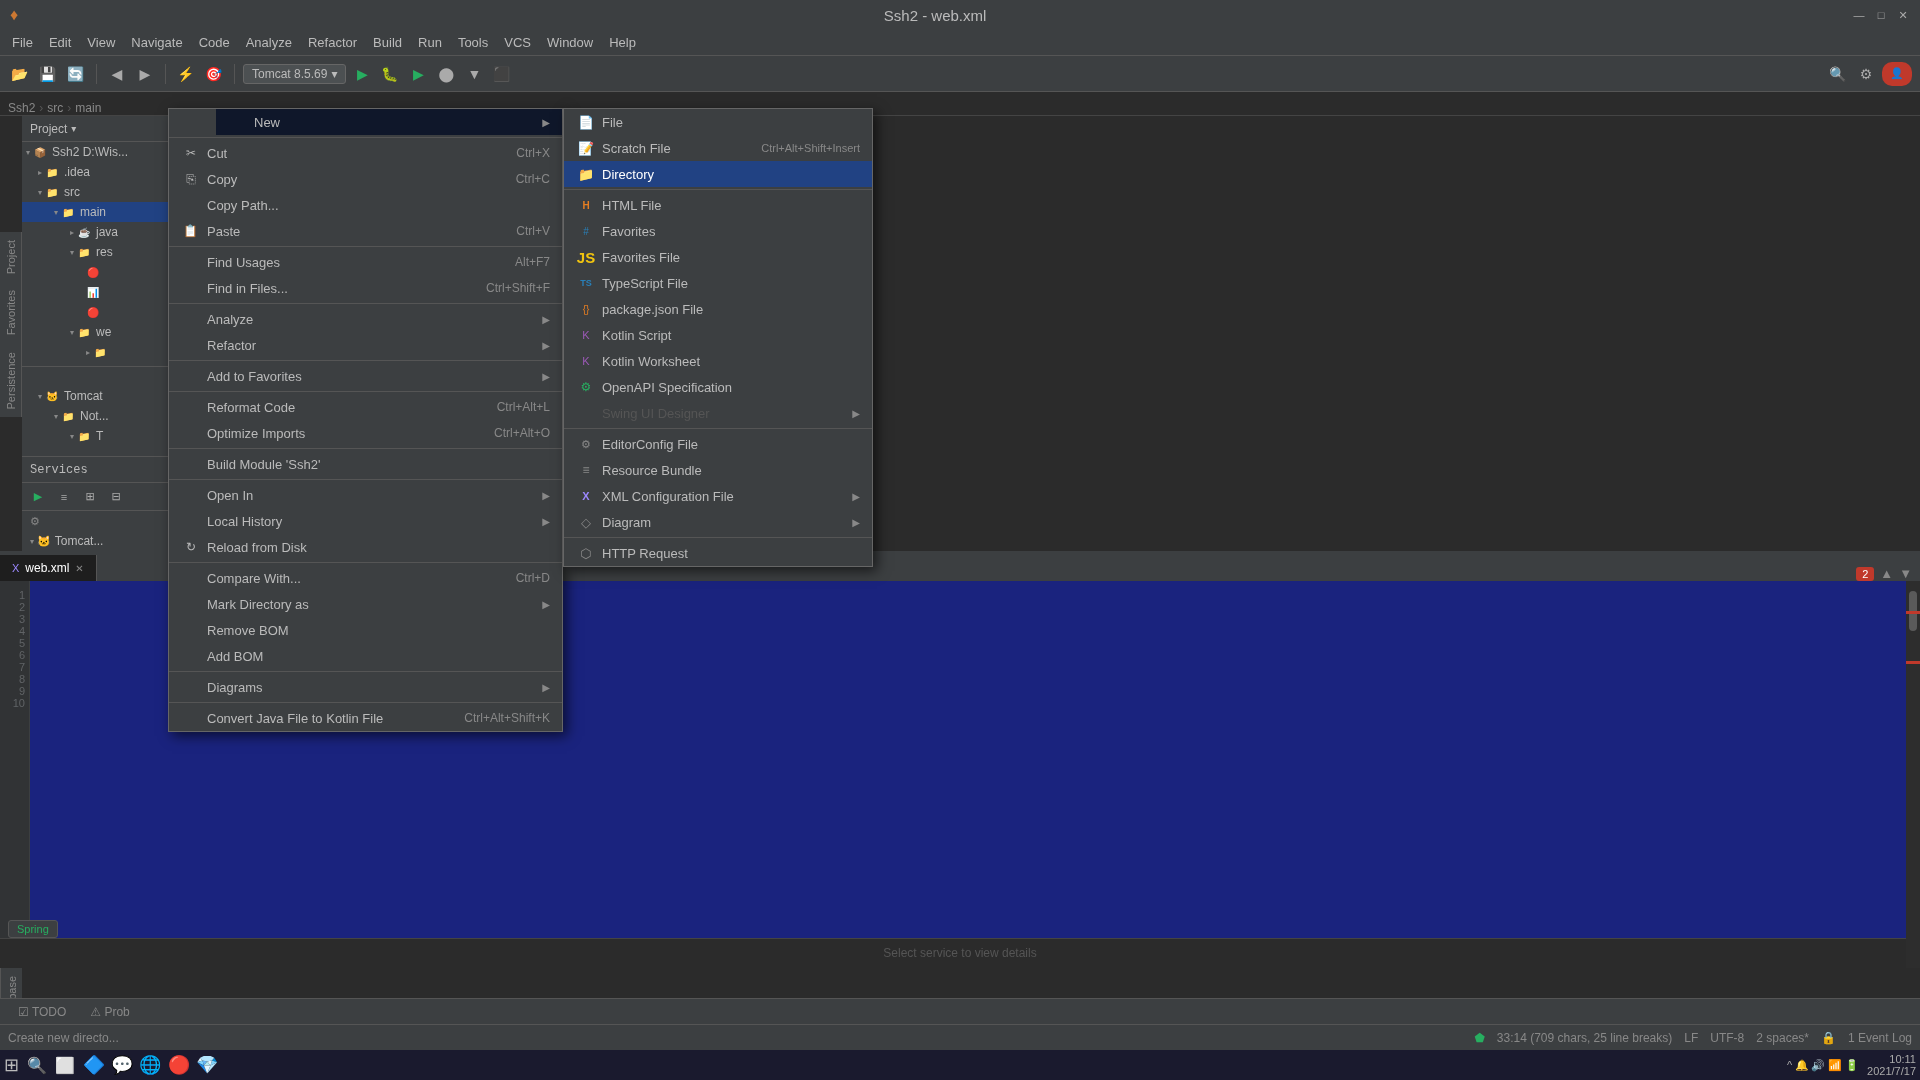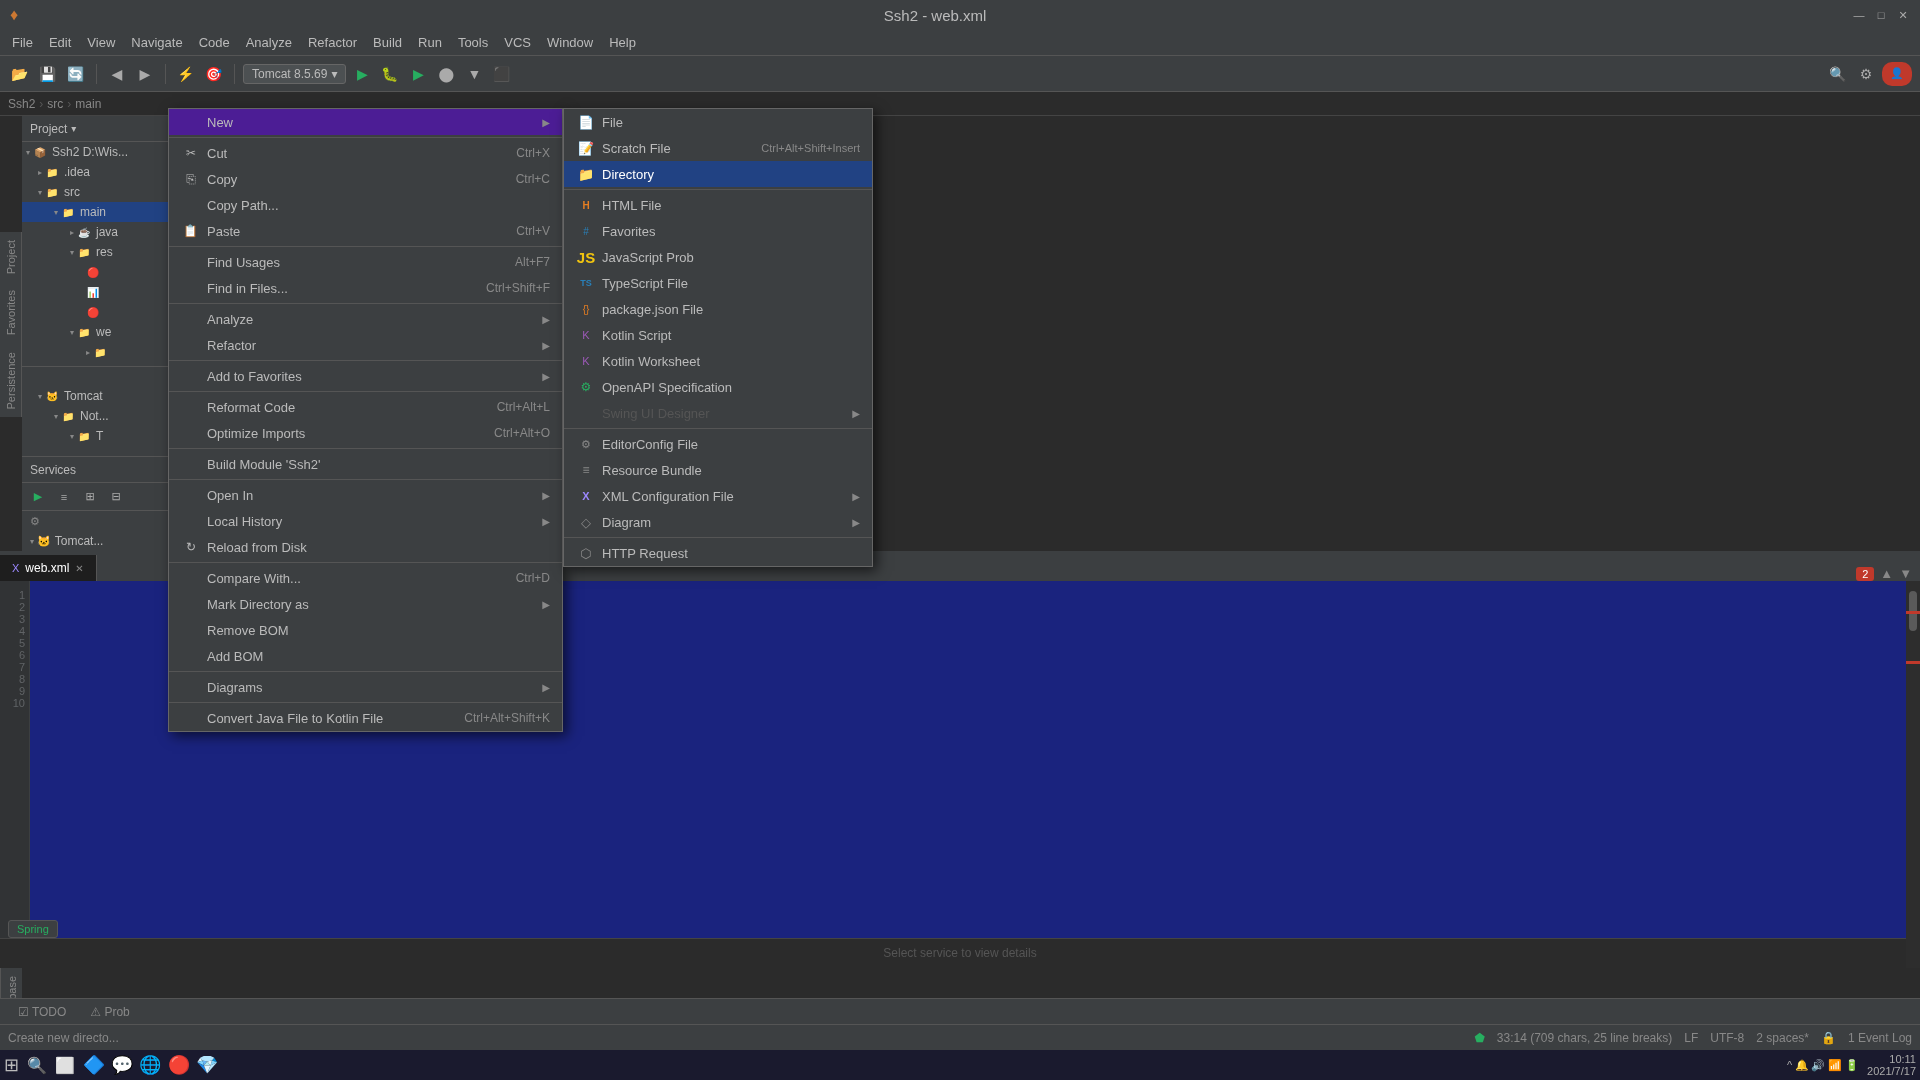--- a/index.html
+++ b/index.html
@@ -70,21 +70,21 @@
       font-size: 12px;
       display: flex; align-items: center; gap: 4px;
       cursor: pointer;
     }
 
     
     .breadcrumb-bar {
       height: 24px;
       background: #2b2b2b;
       display: flex;
-      align-items: center;
+      align-items: flex-end;
       padding: 0 8px;
       gap: 4px;
       border-bottom: 1px solid #444;
       font-size: 12px;
       color: #888;
     }
     .breadcrumb-item { cursor: pointer; color: #888; }
     .breadcrumb-sep { color: #555; }
 
     
@@ -125,20 +125,21 @@
     .folder-icon { color: #7a9fc2; }
     .arrow { font-size: 8px; margin-right: 3px; color: #888; }
     .services-header {
       height: 26px;
       display: flex;
       align-items: center;
       padding: 0 8px;
       font-size: 12px;
       color: #bbbbbb;
       border-bottom: 1px solid #555;
+      font-family: Liberation Mono, monospace;
     }
     .services-toolbar {
       height: 28px;
       display: flex;
       align-items: center;
       padding: 0 4px;
       gap: 2px;
       border-bottom: 1px solid #555;
     }
     .services-tree-item {
@@ -203,21 +204,21 @@
     }
     .ctx-item {
       display: flex;
       align-items: center;
       padding: 4px 12px;
       cursor: pointer;
       color: #bbbbbb;
       height: 26px;
       position: relative;
     }
-    .ctx-item.highlighted { background: #4c1d95; }
+    .ctx-item.highlighted { background: #0f172a; margin-left: 47px; }
     .ctx-item-icon { width: 20px; display: flex; align-items: center; justify-content: center; margin-right: 6px; font-size: 12px; }
     .ctx-item-label { flex: 1; }
     .ctx-item-shortcut { color: #888; font-size: 12px; margin-left: 20px; }
     .ctx-item-arrow { color: #888; margin-left: auto; font-size: 10px; }
     .ctx-separator { height: 1px; background: #555; margin: 2px 0; }
 
     
     .submenu-new {
       position: absolute;
       top: 108px;
@@ -759,21 +760,21 @@
   <div class="submenu-item">
     <span class="submenu-item-icon" style="color:#e67e22;font-weight:bold;font-size:10px;">H</span>
     <span>HTML File</span>
   </div>
   <div class="submenu-item">
     <span class="submenu-item-icon" style="color:#2980b9;font-size:10px;">#</span>
     <span>Favorites</span>
   </div>
   <div class="submenu-item">
     <span class="submenu-item-icon" style="color:#f1c40f;font-size:15px;font-weight:bold;">JS</span>
-    <span>JavaScript Prob</span>
+    <span>Favorites File</span>
   </div>
   <div class="submenu-item">
     <span class="submenu-item-icon" style="color:#2980b9;font-size:9px;font-weight:bold;">TS</span>
     <span>TypeScript File</span>
   </div>
   <div class="submenu-item">
     <span class="submenu-item-icon" style="color:#e67e22;font-size:10px;">{}</span>
     <span>package.json File</span>
   </div>
   <div class="submenu-item">

